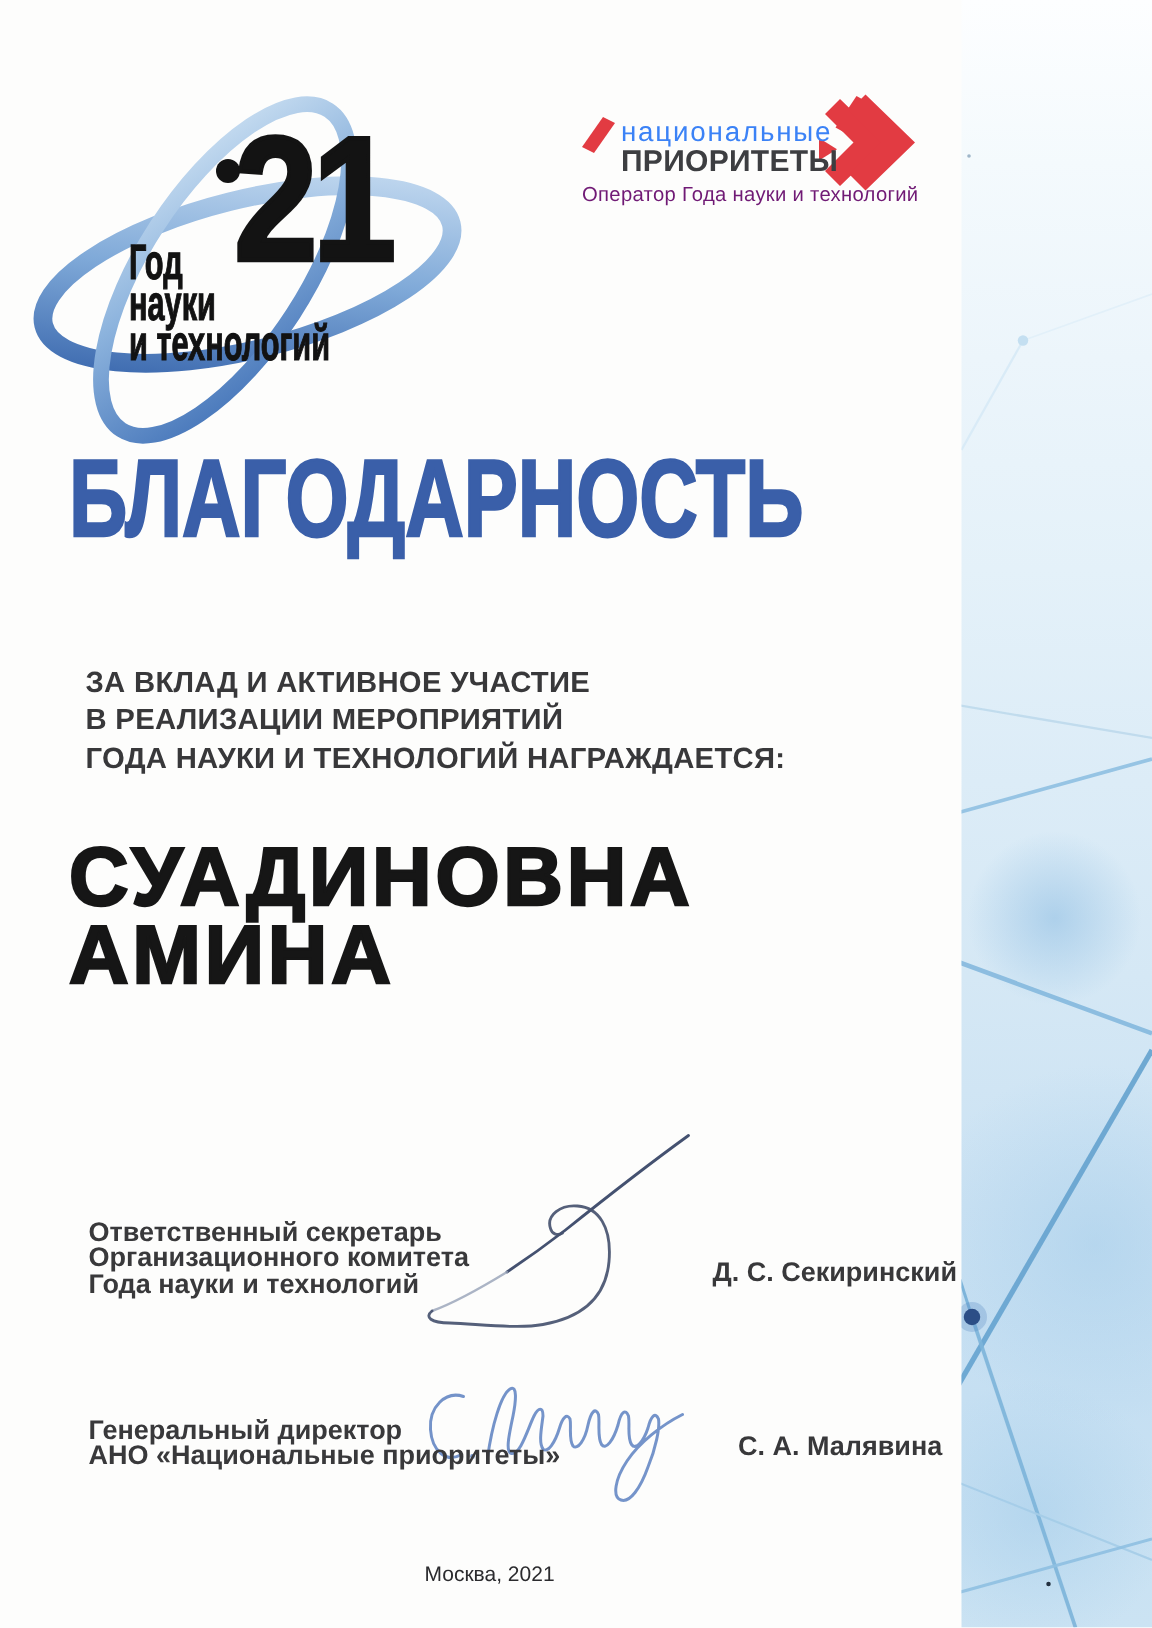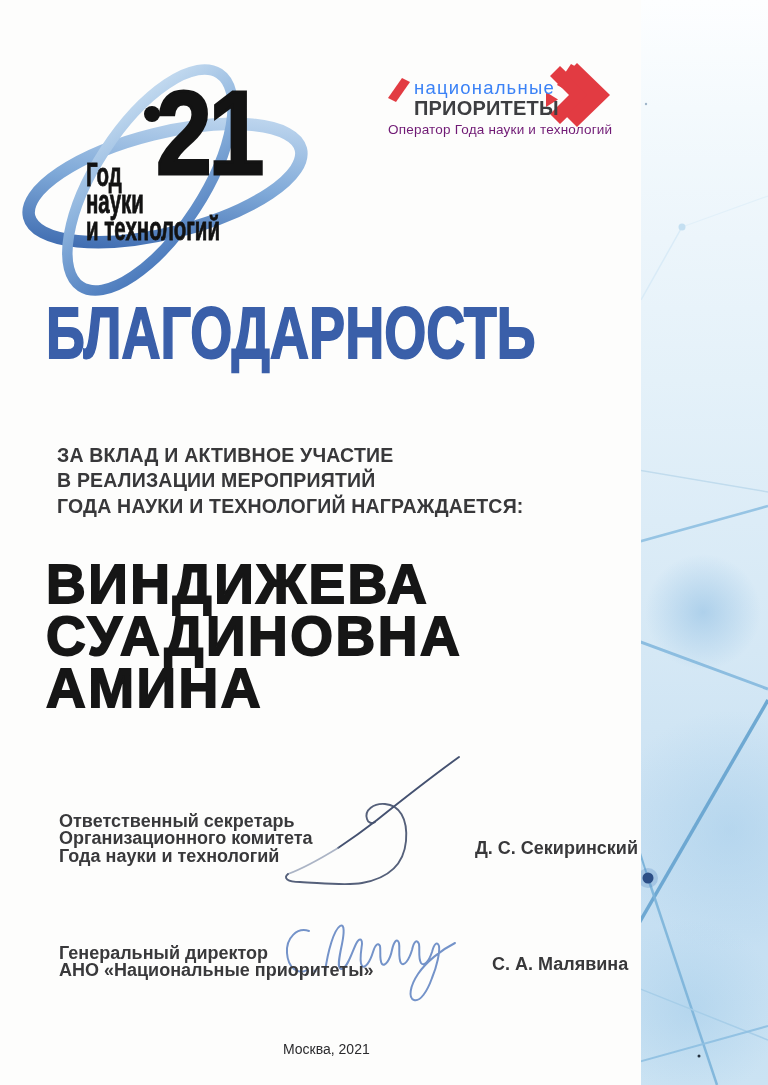--- a/index.html
+++ b/index.html
@@ -151,21 +151,20 @@
 
 <div class="abs" id="title">БЛАГОДАРНОСТЬ</div>
 
 <div class="abs" id="body-text">
   <div>ЗА ВКЛАД И АКТИВНОЕ УЧАСТИЕ</div>
   <div>В РЕАЛИЗАЦИИ МЕРОПРИЯТИЙ</div>
   <div>ГОДА НАУКИ И ТЕХНОЛОГИЙ НАГРАЖДАЕТСЯ:</div>
 </div>
 
 <div class="abs" id="recipient">
-  <div>ВИНДИЖЕВА</div>
   <div>СУАДИНОВНА</div>
   <div>АМИНА</div>
 </div>
 
 <svg class="abs" id="sig-overlay" viewBox="0 0 768 1085">
 
   <g fill="none" stroke-linecap="round">
     <path d="M459,757 C441,770 407,796 377,820 C364,830 350,840 338,848" stroke="#3a4868" stroke-width="1.9" opacity="0.95"></path>
     <path d="M338,848 C320,859 299,870 288,874" stroke="#96a1b6" stroke-width="1.6" opacity="0.8"></path>
     <path d="M288,874 C283,878 287,882 300,882 C322,883 346,886 362,883 C390,878 404,863 406,841 C408,818 399,805 385,804 C374,803 364,810 367,819 C368,823 372,824 375,822" stroke="#46536f" stroke-width="1.9" opacity="0.92"></path>

